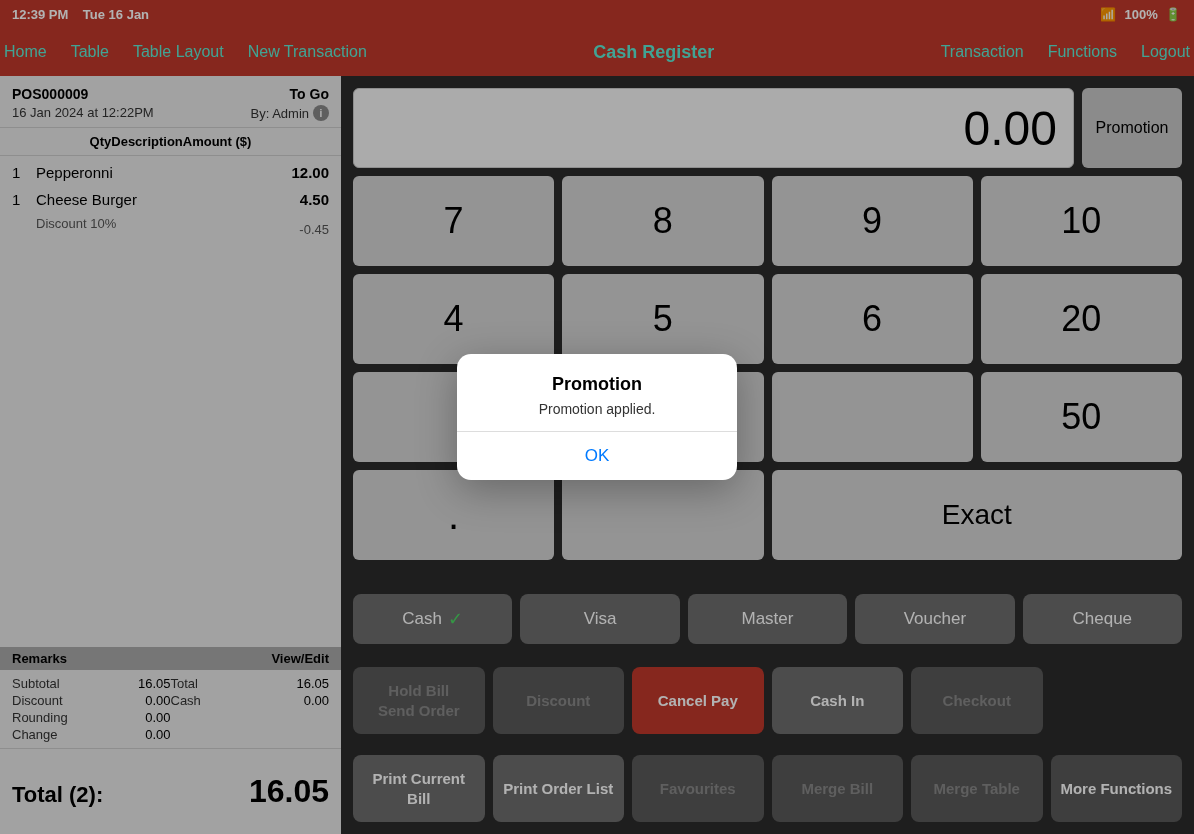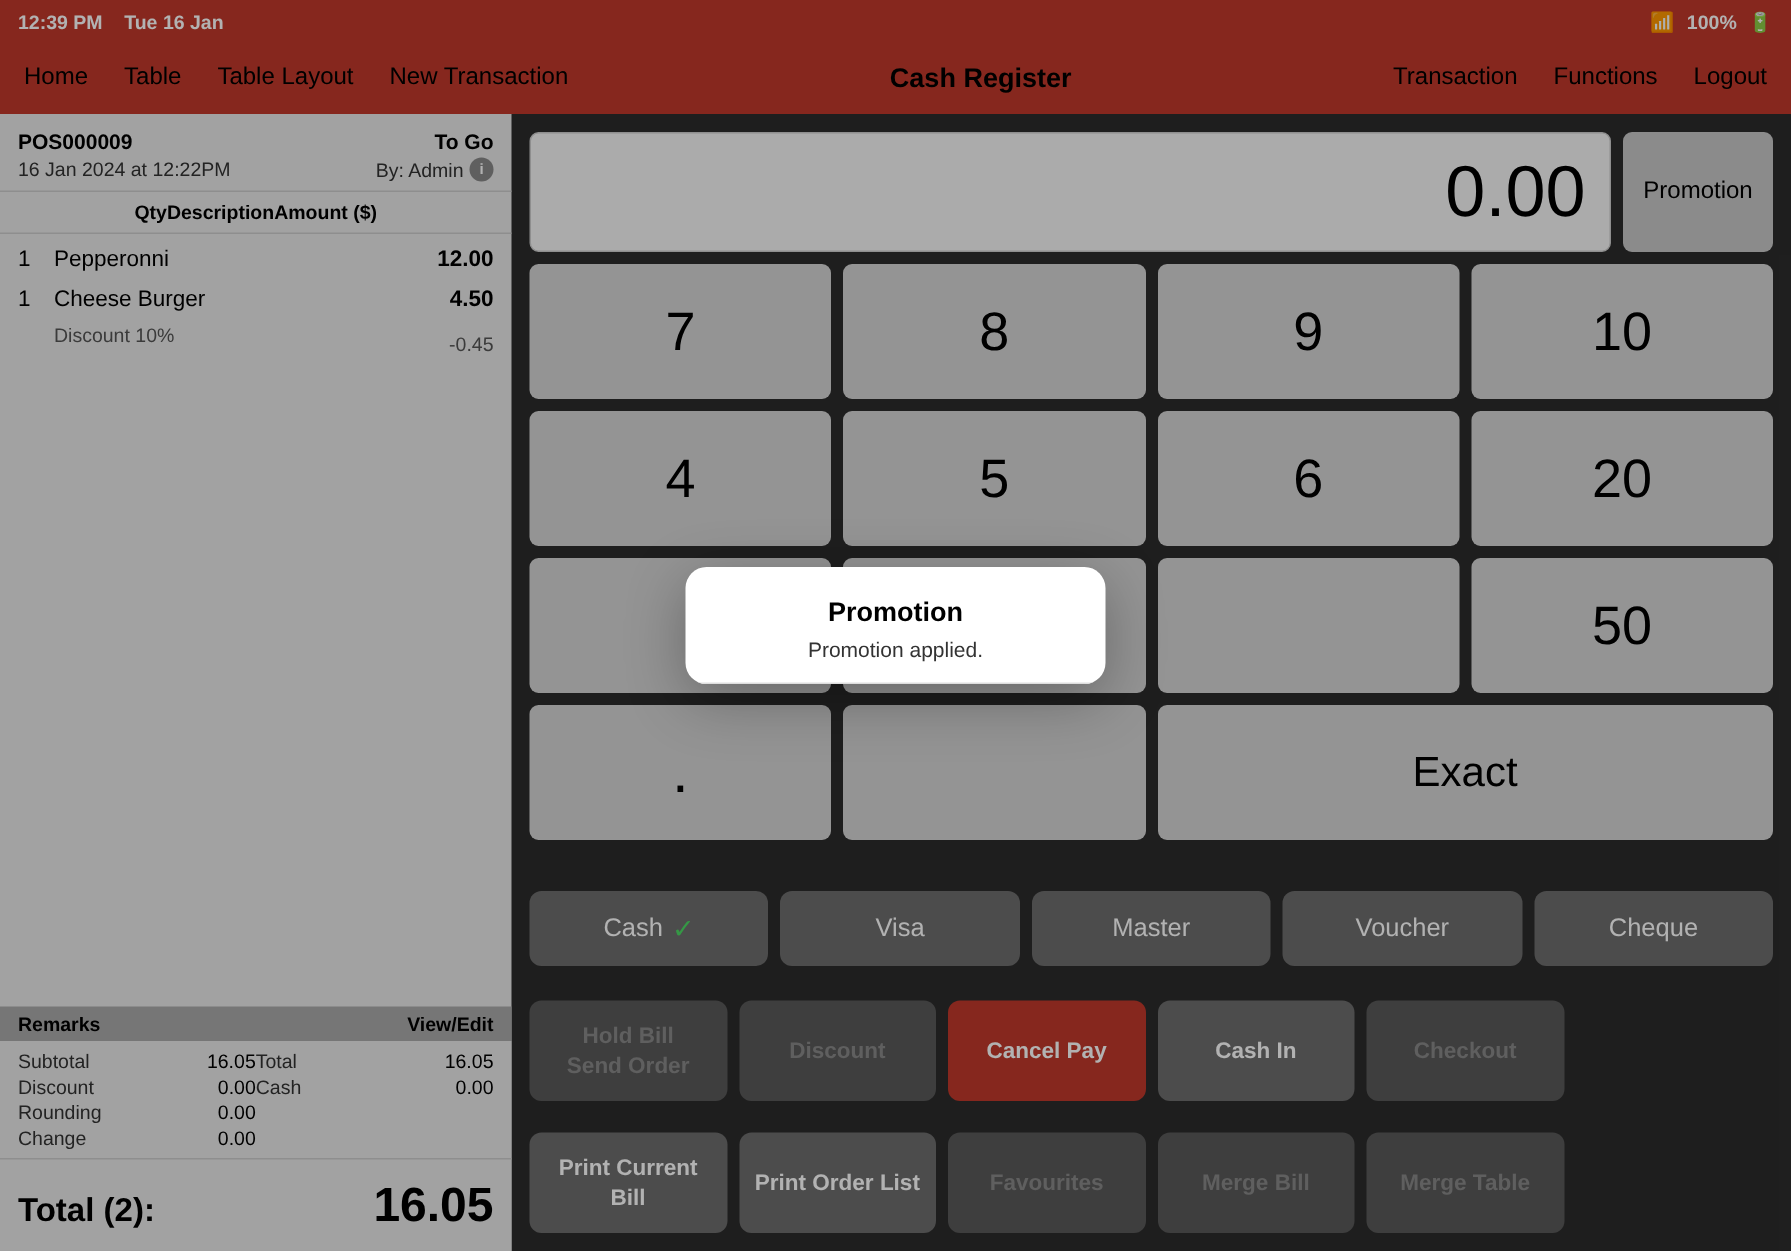--- a/index.html
+++ b/index.html
@@ -29,22 +29,22 @@
       align-items: center;
       gap: 8px;
     }
 
     
     #nav-bar {
       background: #c0392b;
       height: 48px;
       display: flex;
       align-items: center;
-      padding: 0 16px;
-      color: #000000;
+      padding: 0 4px;
+      color: #5eead4;
     }
     #nav-bar .nav-left {
       display: flex;
       gap: 24px;
       font-size: 16px;
     }
     #nav-bar .nav-center {
       flex: 1;
       text-align: center;
       font-size: 18px;
@@ -170,21 +170,21 @@
     .totals-grid {
       display: grid;
       grid-template-columns: 1fr 1fr 1fr 1fr;
       gap: 2px 0;
       font-size: 13px;
     }
     .totals-grid .label { color: #333; }
     .totals-grid .value { text-align: right; }
 
     #receipt-grand-total {
-      padding: 12px 12px;
+      padding: 24px 12px;
       background: #e8e8e8;
       display: flex;
       justify-content: space-between;
       align-items: baseline;
       border-top: 1px solid #ccc;
       gap: 36px;
     }
     #receipt-grand-total .gt-label {
       font-size: 22px;
       font-weight: 700;
@@ -538,27 +538,29 @@
         <button class="action-btn red-btn">Cancel Pay</button>
         <button class="action-btn">Cash In</button>
         <button class="action-btn disabled-btn">Checkout</button>
       </div>
       <div id="action-row2">
         <button class="action-btn">Print Current Bill</button>
         <button class="action-btn">Print Order List</button>
         <button class="action-btn disabled-btn">Favourites</button>
         <button class="action-btn disabled-btn">Merge Bill</button>
         <button class="action-btn disabled-btn">Merge Table</button>
+        <button class="action-btn" style="background:#5a5a5a;">More Functions</button>
       </div>
     </div>
 
   </div>
 </div>
 
 <div id="modal-overlay">
   <div id="modal-dialog">
     <div id="modal-content">
       <div id="modal-title">Promotion</div>
       <div id="modal-message">Promotion applied.</div>
     </div>
     <div id="modal-divider"></div>
+    <button id="modal-ok-btn">OK</button>
   </div>
 </div>
 
 </body></html>

